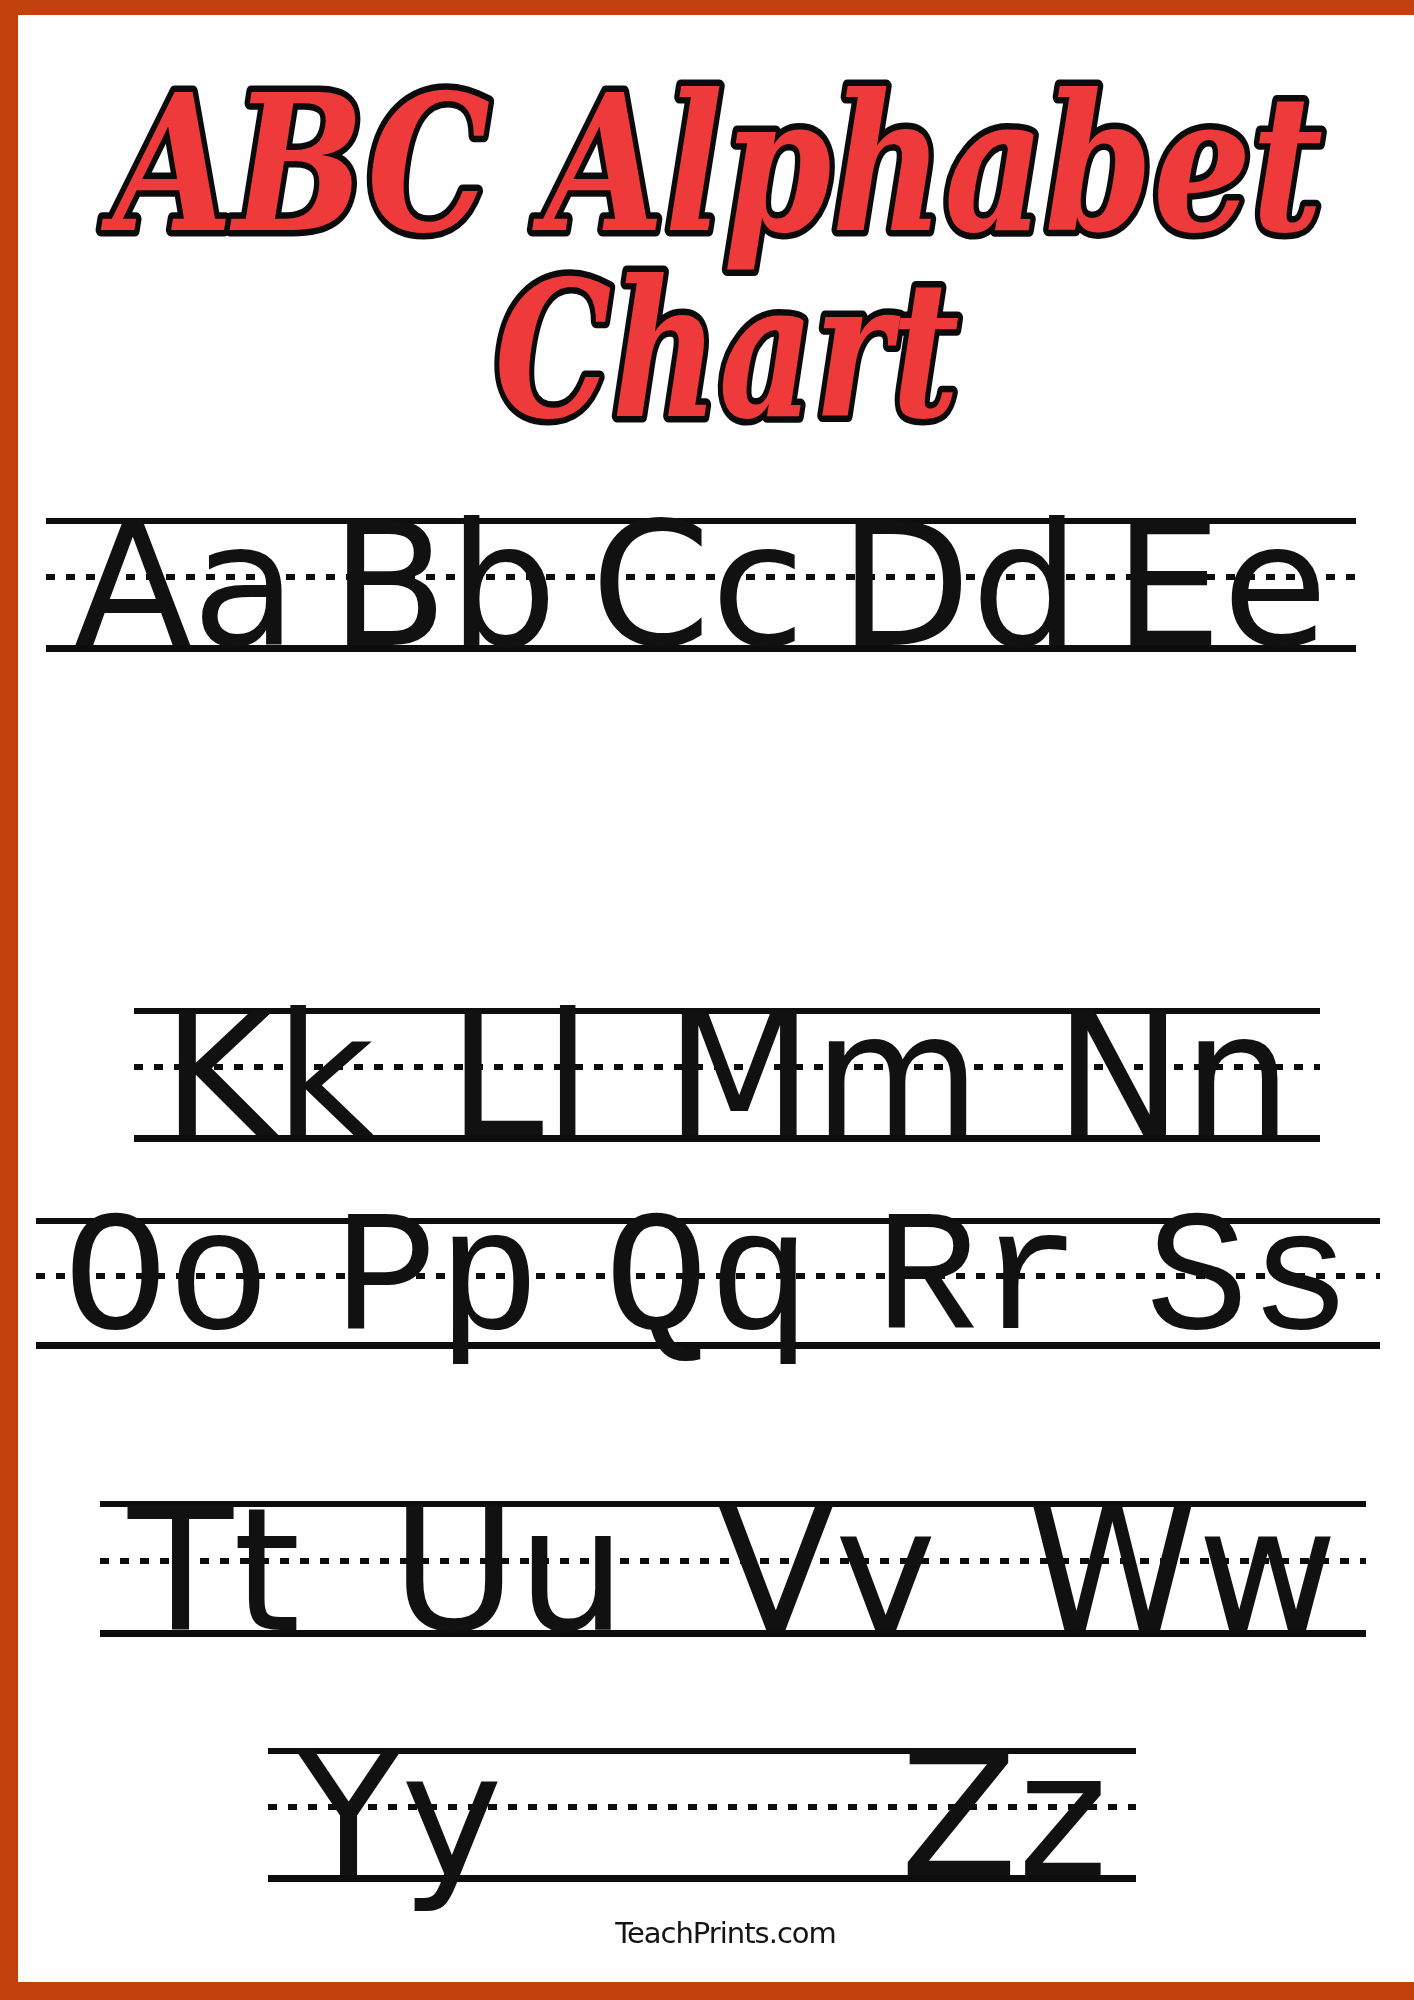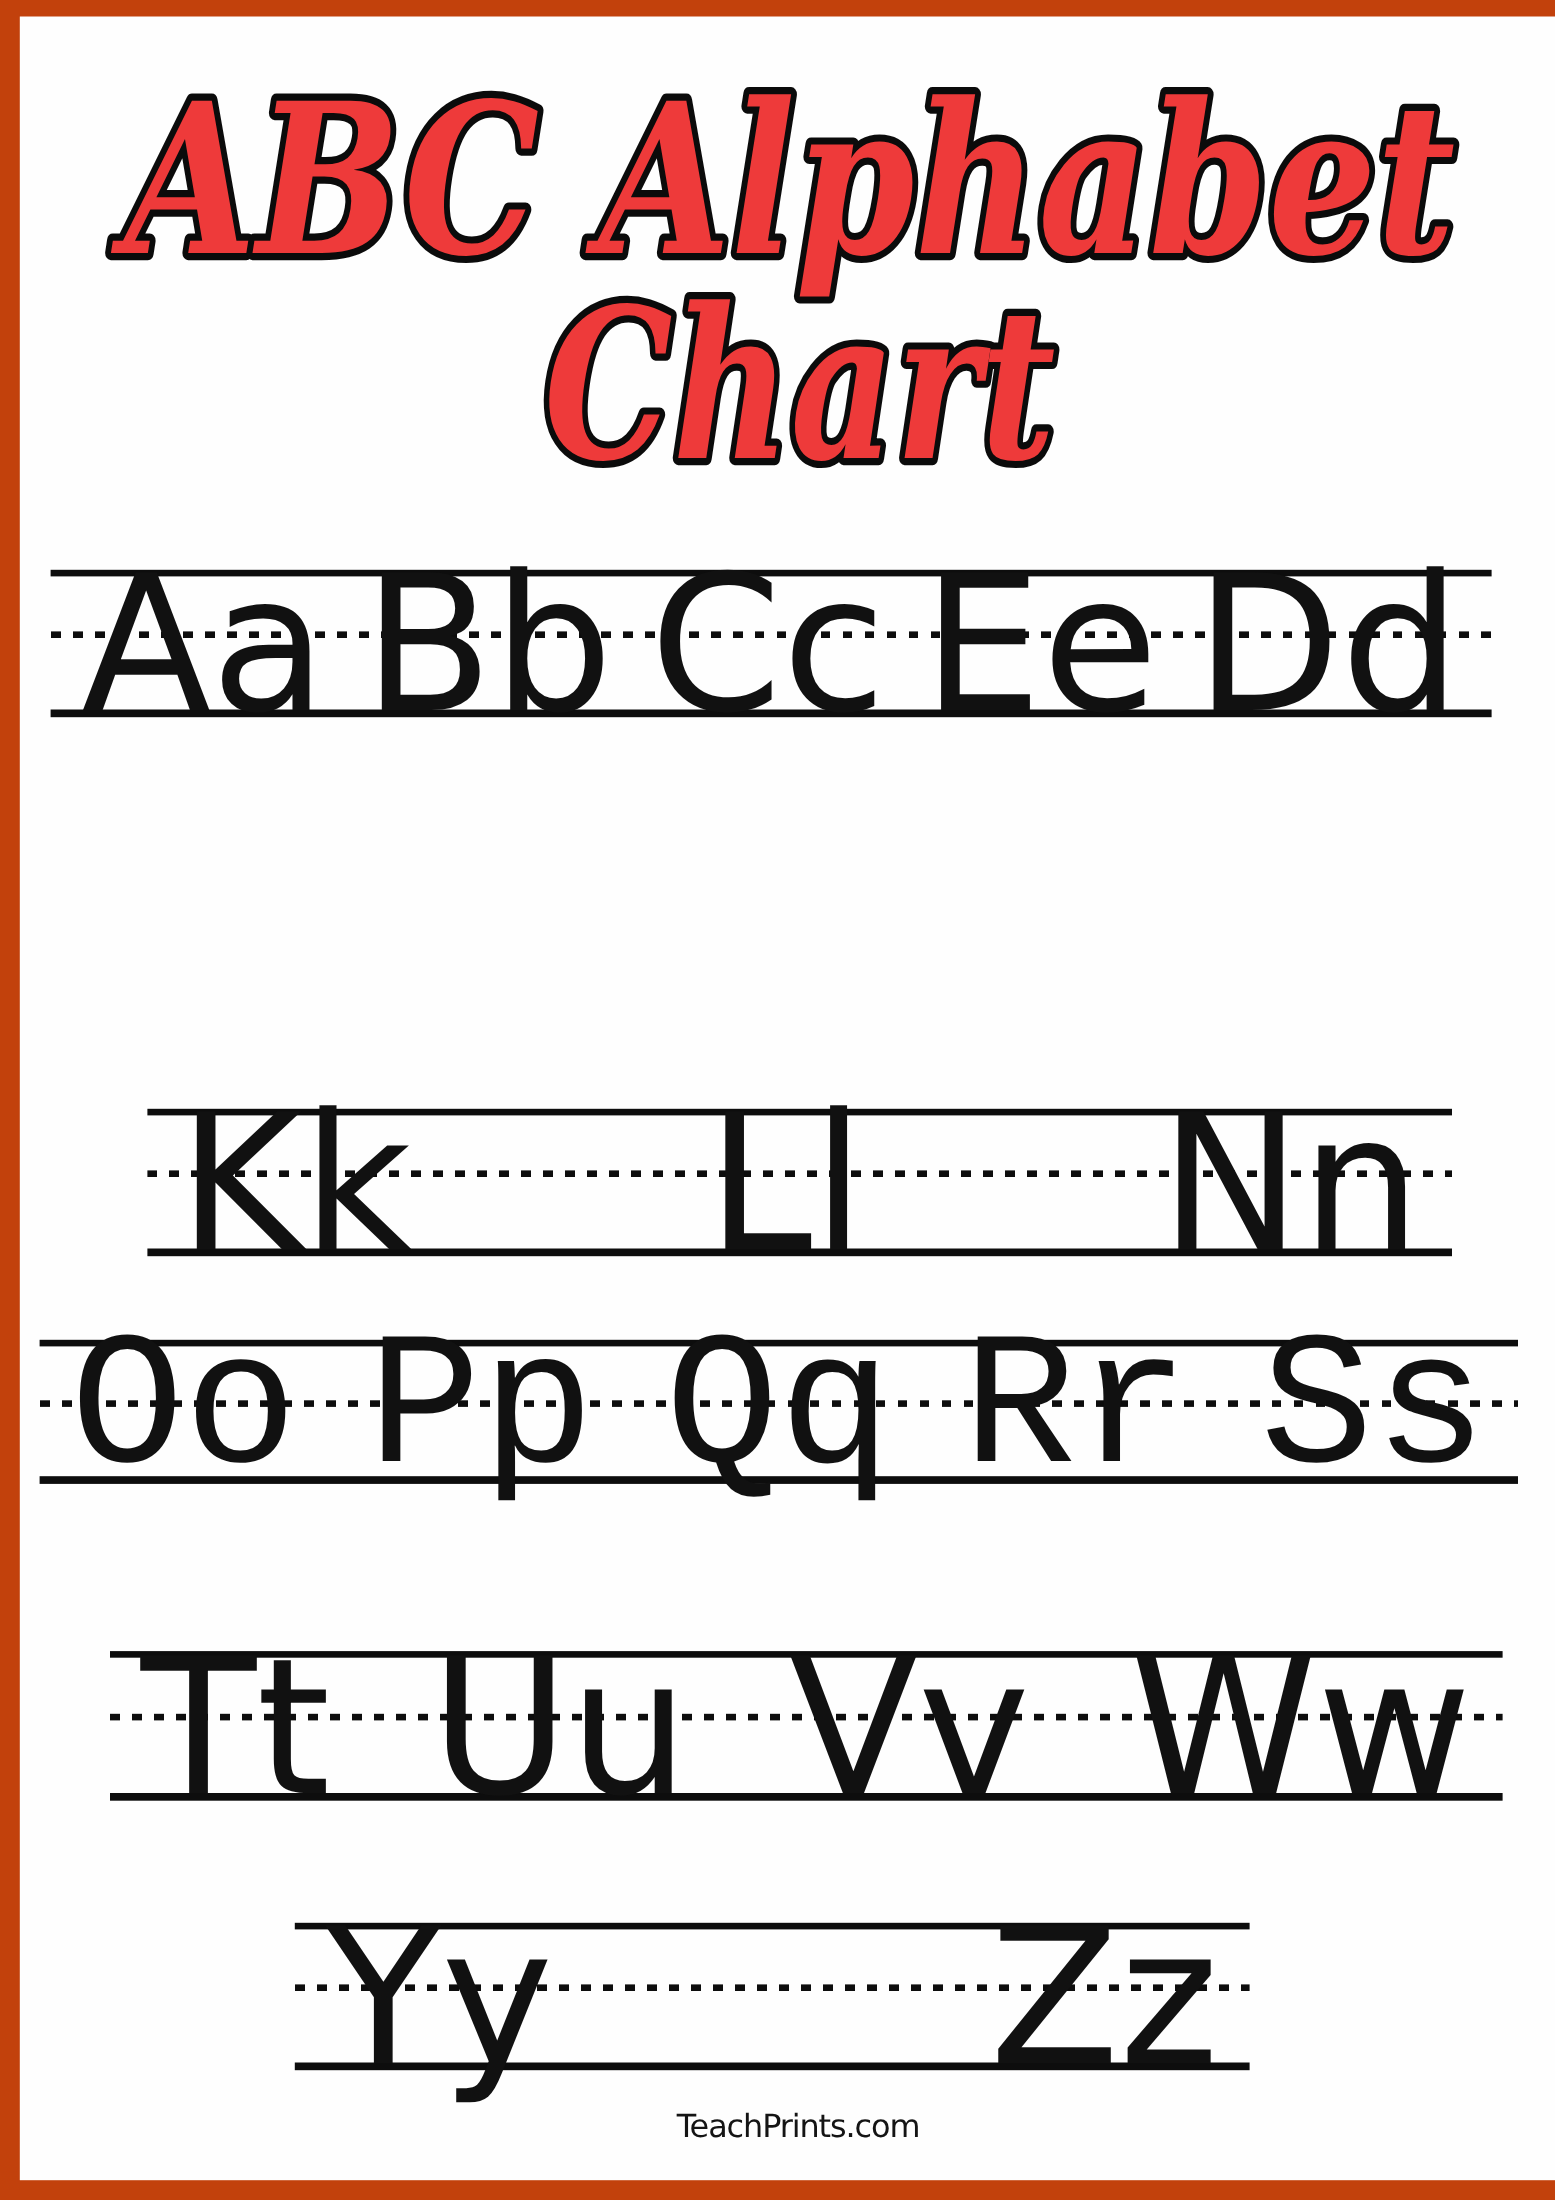--- a/index.html
+++ b/index.html
@@ -76,33 +76,34 @@
   </svg>
 
   <div class="row" style="left:46px;top:521px;width:1310px;height:127px;">
     <div class="top-line"></div>
     <div class="mid-line"></div>
     <div class="base-line"></div>
     <div class="letters">
       <span>Aa</span>
       <span>Bb</span>
       <span>Cc</span>
+      <span>Dd</span>
       <span>Ee</span>
-      <span>Dd</span>
     </div>
   </div>
 
 
   <div class="row" style="left:134px;top:1011px;width:1186px;height:127px;">
     <div class="top-line"></div>
     <div class="mid-line"></div>
     <div class="base-line"></div>
     <div class="letters">
       <span>Kk</span>
       <span>Ll</span>
+      <span>Mm</span>
       <span>Nn</span>
     </div>
   </div>
 
   <div class="row" style="left:36px;top:1221px;width:1344px;height:124px;font-family:Liberation Mono, monospace;">
     <div class="top-line"></div>
     <div class="mid-line"></div>
     <div class="base-line"></div>
     <div class="letters">
       <span>Oo</span>

